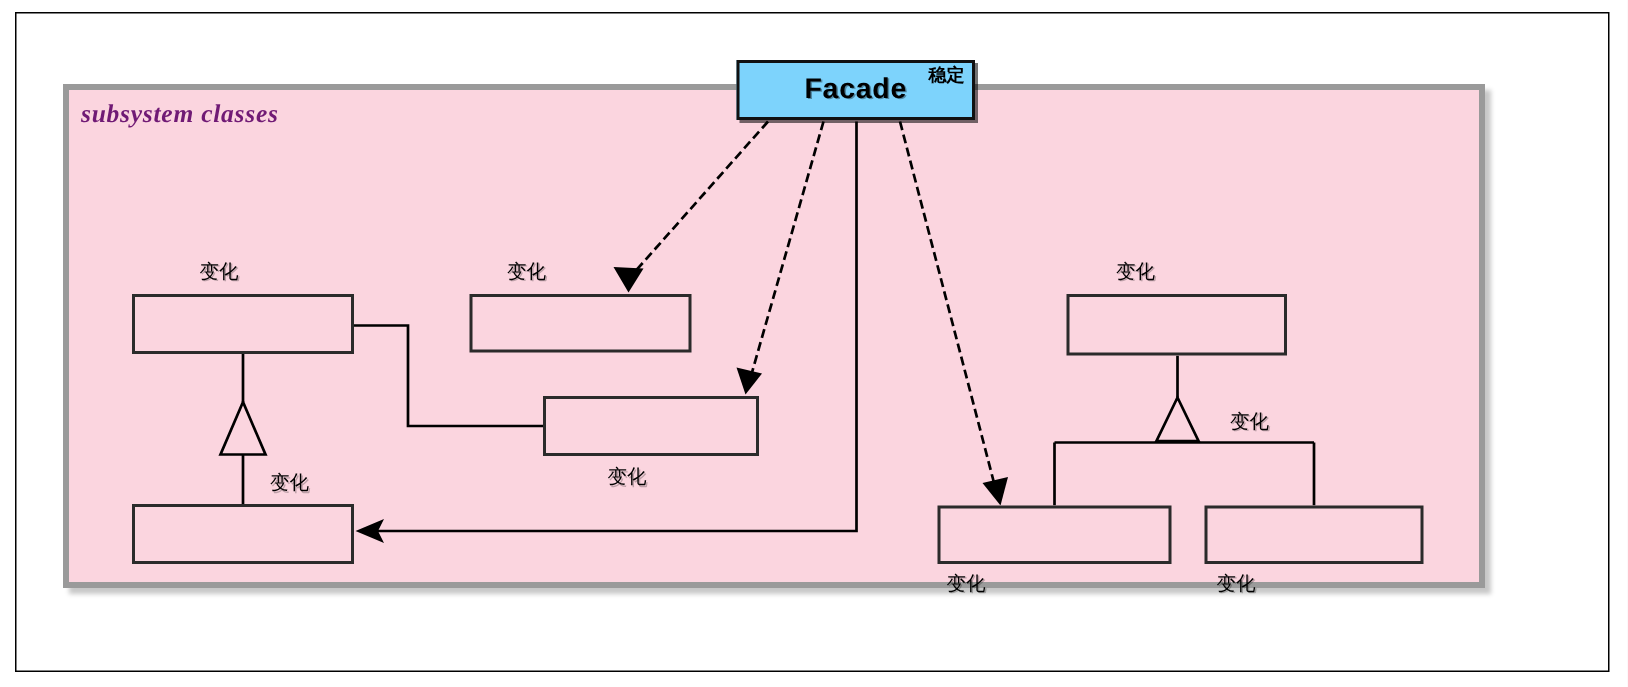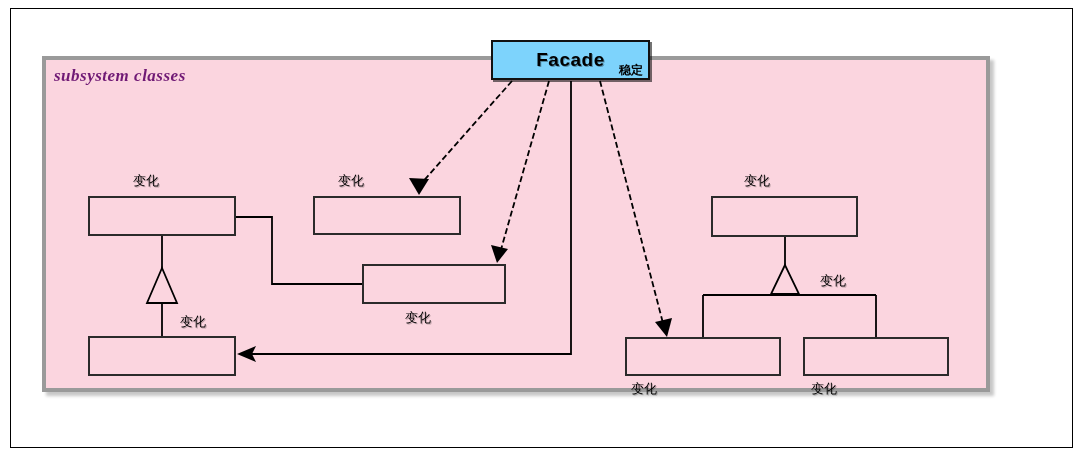--- a/index.html
+++ b/index.html
@@ -68,21 +68,20 @@
     text-shadow:1px 1px 0 rgba(0,0,0,0.35);
   }
   #facade-stable-tag{
     position:absolute;
     right:5px;top:2px;
     font-family:"Liberation Sans",sans-serif;
     font-size:12px;
     font-weight:bold;
     color:#000000;
     line-height:1;
-    margin-top:20px;
   }
 
   
   .class-box{
     position:absolute;
     background:#FBD5DF;
     border:2px solid #2B2B2B;
     box-sizing:border-box;
   }
   .class-caption{

